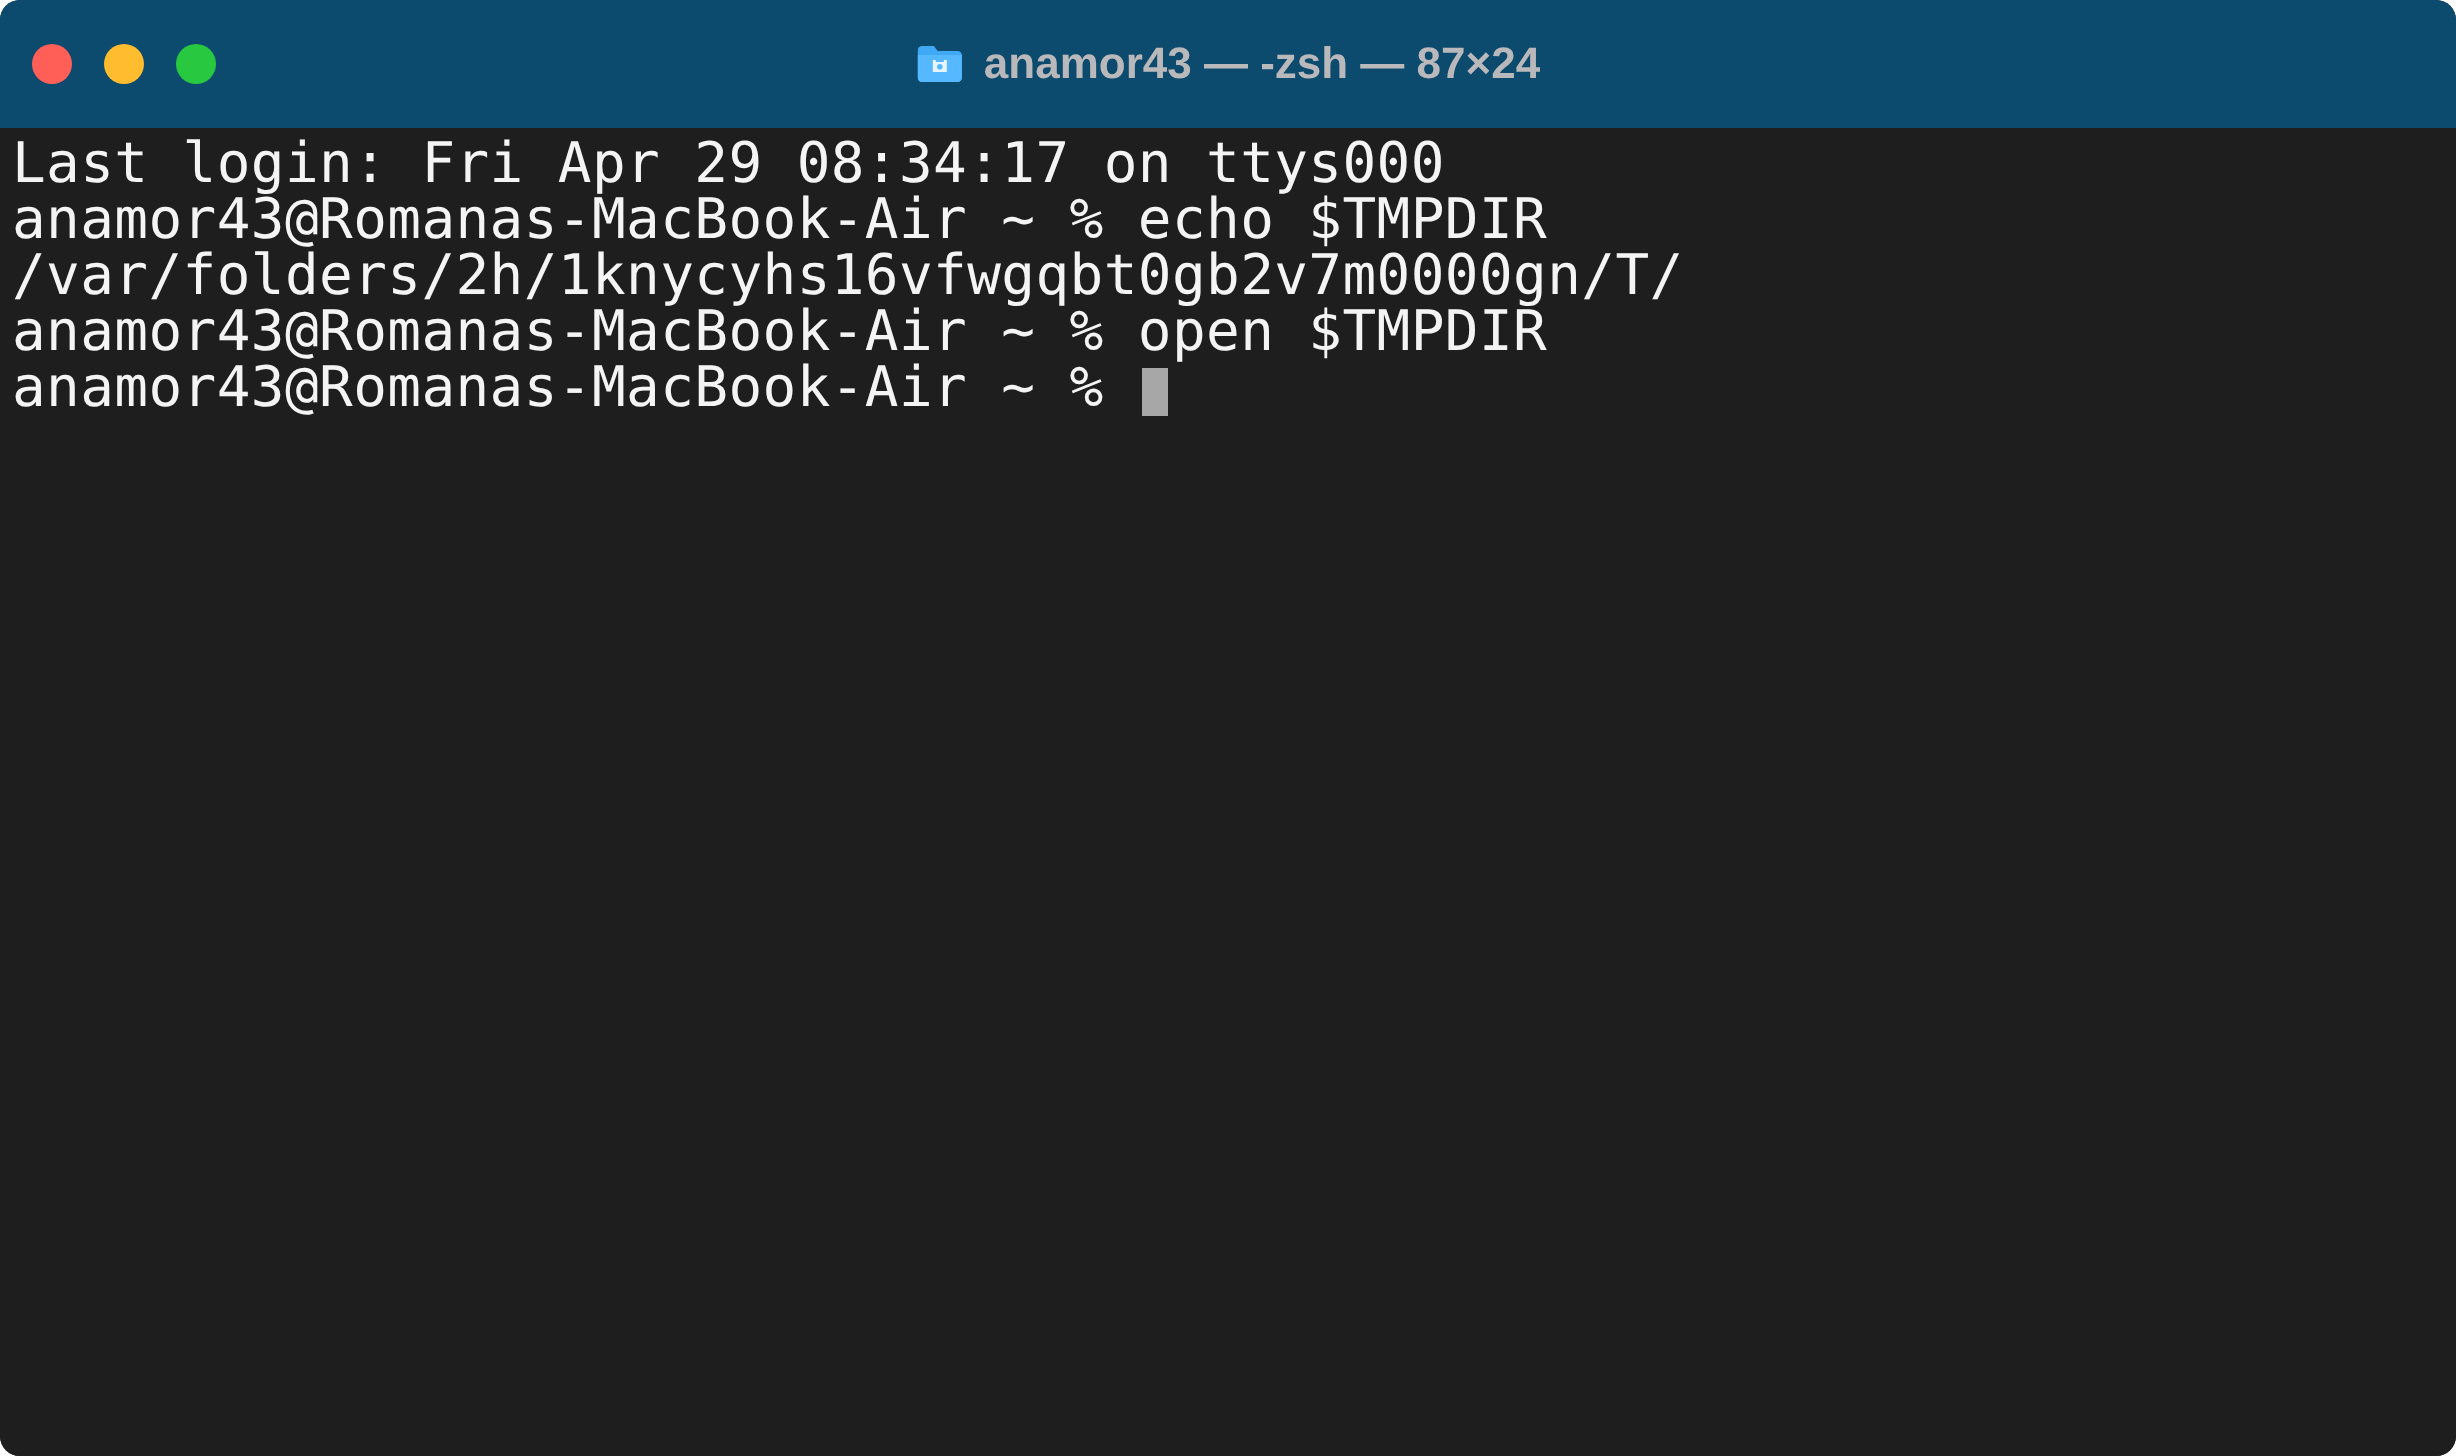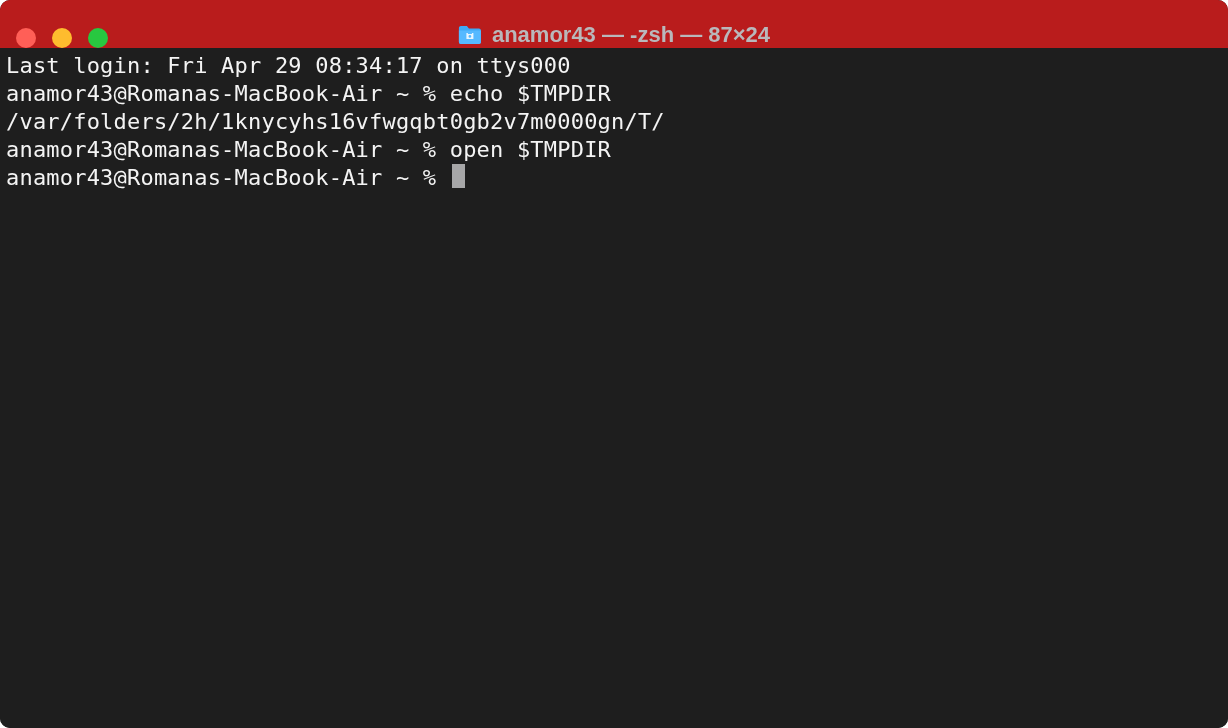--- a/index.html
+++ b/index.html
@@ -17,24 +17,24 @@
     .window {
       width: 1228px;
       height: 728px;
       background: #1e1e1e;
       border-radius: 10px;
       overflow: hidden;
       display: flex;
       flex-direction: column;
     }
     .titlebar {
-      height: 48px;
-      background: #b91c1c;
+      height: 64px;
+      background: #0c4a6e;
       display: flex;
-      align-items: flex-end;
+      align-items: center;
       padding: 0 16px;
       position: relative;
       flex-shrink: 0;
     }
     .traffic-lights {
       display: flex;
       gap: 16px;
       align-items: center;
     }
     .traffic-light {
@@ -64,21 +64,21 @@
     }
     .folder-icon svg {
       width: 24px;
       height: 20px;
       display: block;
     }
     .terminal-body {
       flex: 1;
       background: #1e1e1e;
       color: #f4f4f4;
-      font-size: 22px;
+      font-size: 28px;
       line-height: 28px;
       padding: 4px 6px;
       white-space: pre;
       overflow: hidden;
       letter-spacing: 0.2px;
     }
     .line {
       display: block;
     }
     .cursor-block {

